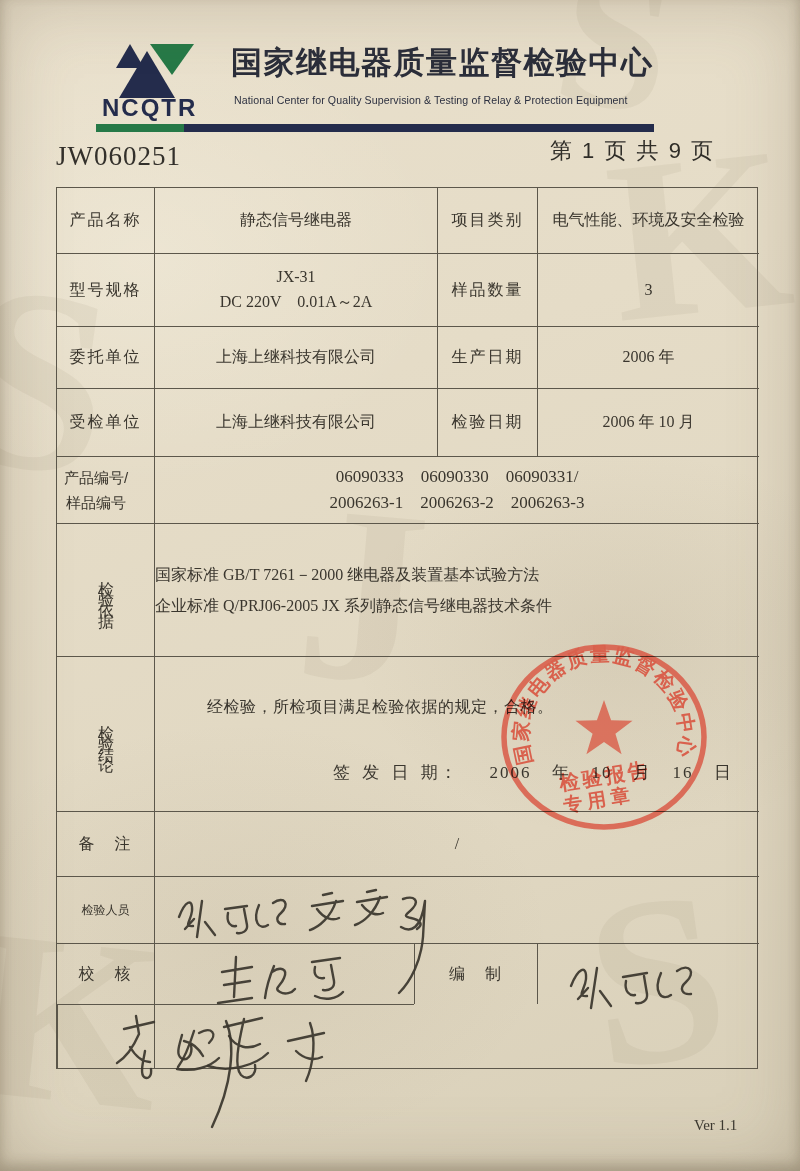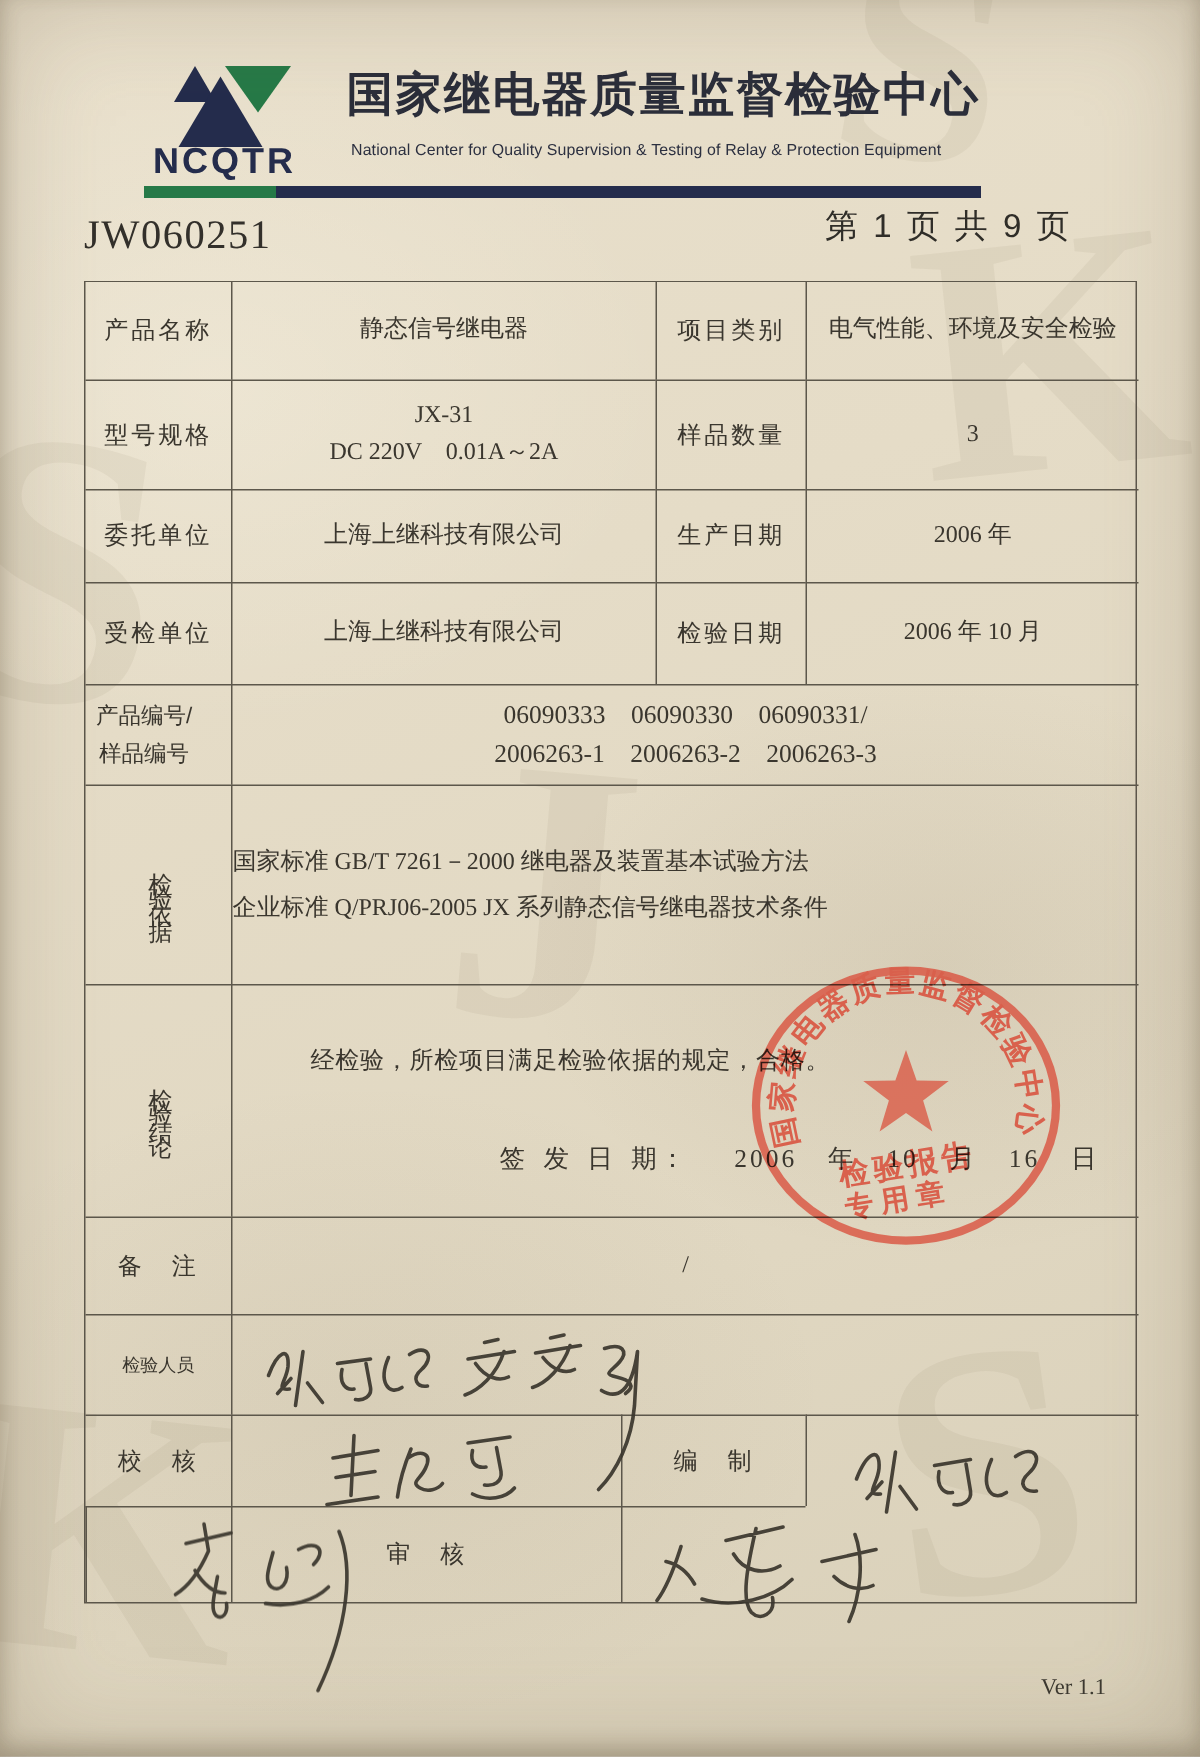--- a/index.html
+++ b/index.html
@@ -189,21 +189,20 @@
         </svg>
       </div>
 
       <div class="cell">
         <svg class="sig" style="left:40px;top:0px;" width="200" height="145" viewBox="0 0 200 145" title="李孔庆（手写签名）">
           <path d="M26,24 l30,-7 m-18,-6 l3,18 c-7,16 -14,24 -22,29 m13,-16 c6,10 13,15 20,15 m-5,-11 c-2,12 -5,22 -1,26 c4,3 8,-1 7,-8"></path>
           <path d="M84,30 c-3,11 -6,19 -1,23 c6,4 12,-3 10,-13 m8,-12 c13,-7 19,1 10,10 m-32,26 c17,3 33,-2 42,-11"></path>
           <path d="M128,16 c10,24 6,64 -14,106"></path>
         </svg>
       </div>
-      <div class="cell lbl">审　核</div>
       <div class="cell">
         <svg class="sig" style="left:5px;top:-4px;" width="215" height="100" viewBox="0 0 215 100" title="李孔庆（手写签名）">
           <path d="M34,30 c-5,16 -10,28 -16,36 m6,-26 c9,2 15,8 19,15"></path>
           <path d="M64,26 l38,-9 m-33,18 c7,12 20,14 31,8 m-52,22 c22,7 48,-1 60,-13 m-24,-34 c-6,26 -10,48 -3,56 c6,6 16,1 14,-10"></path>
           <path d="M150,22 c6,16 4,40 -4,58 m-18,-40 l36,-8 m-28,18 c8,8 18,10 26,6"></path>
         </svg>
       </div>
     </div>
   </div>
 

